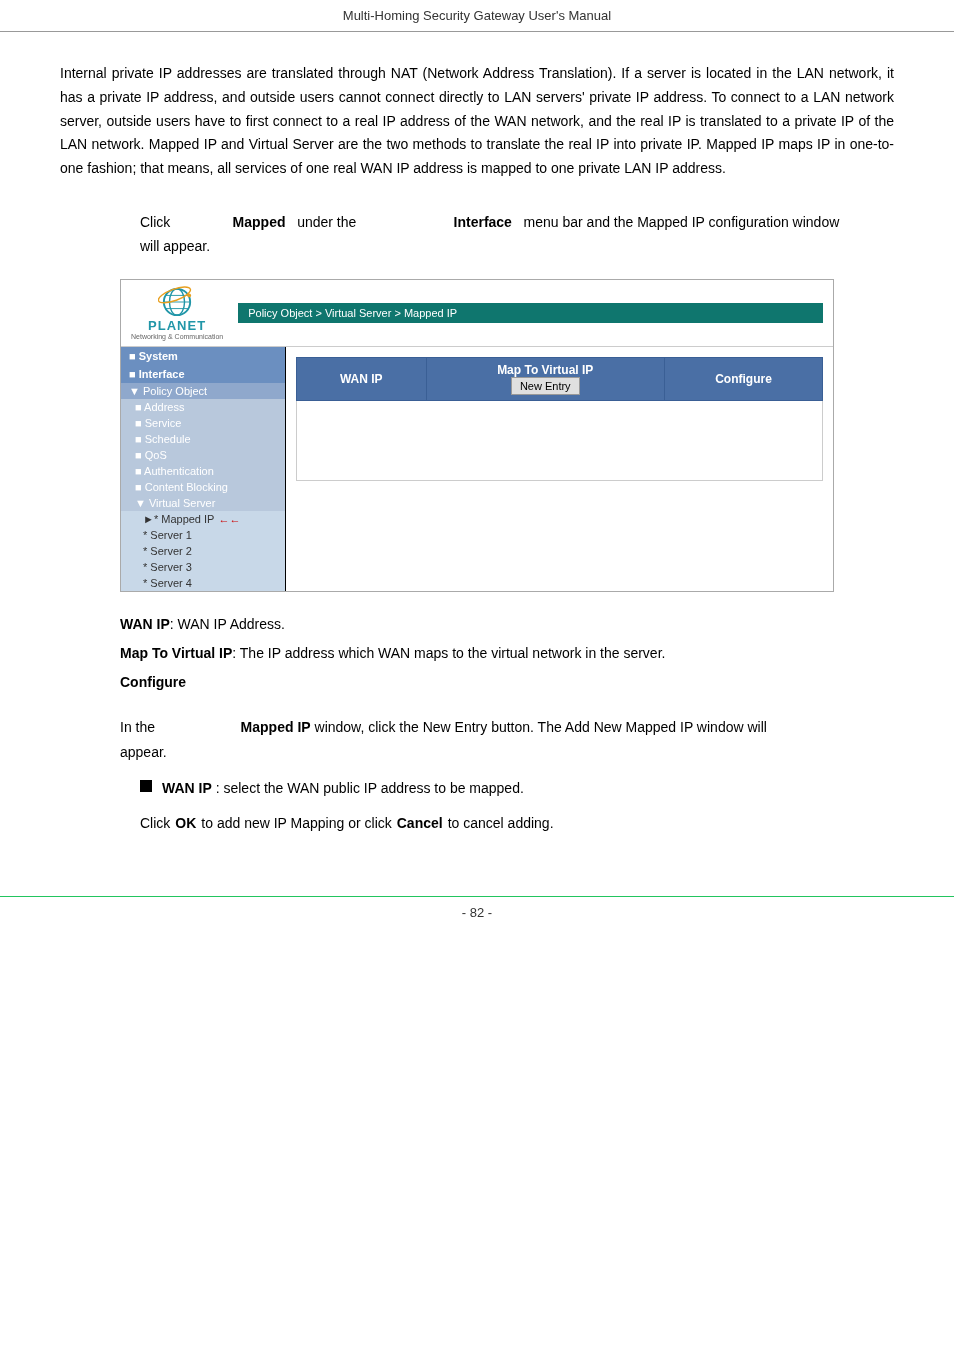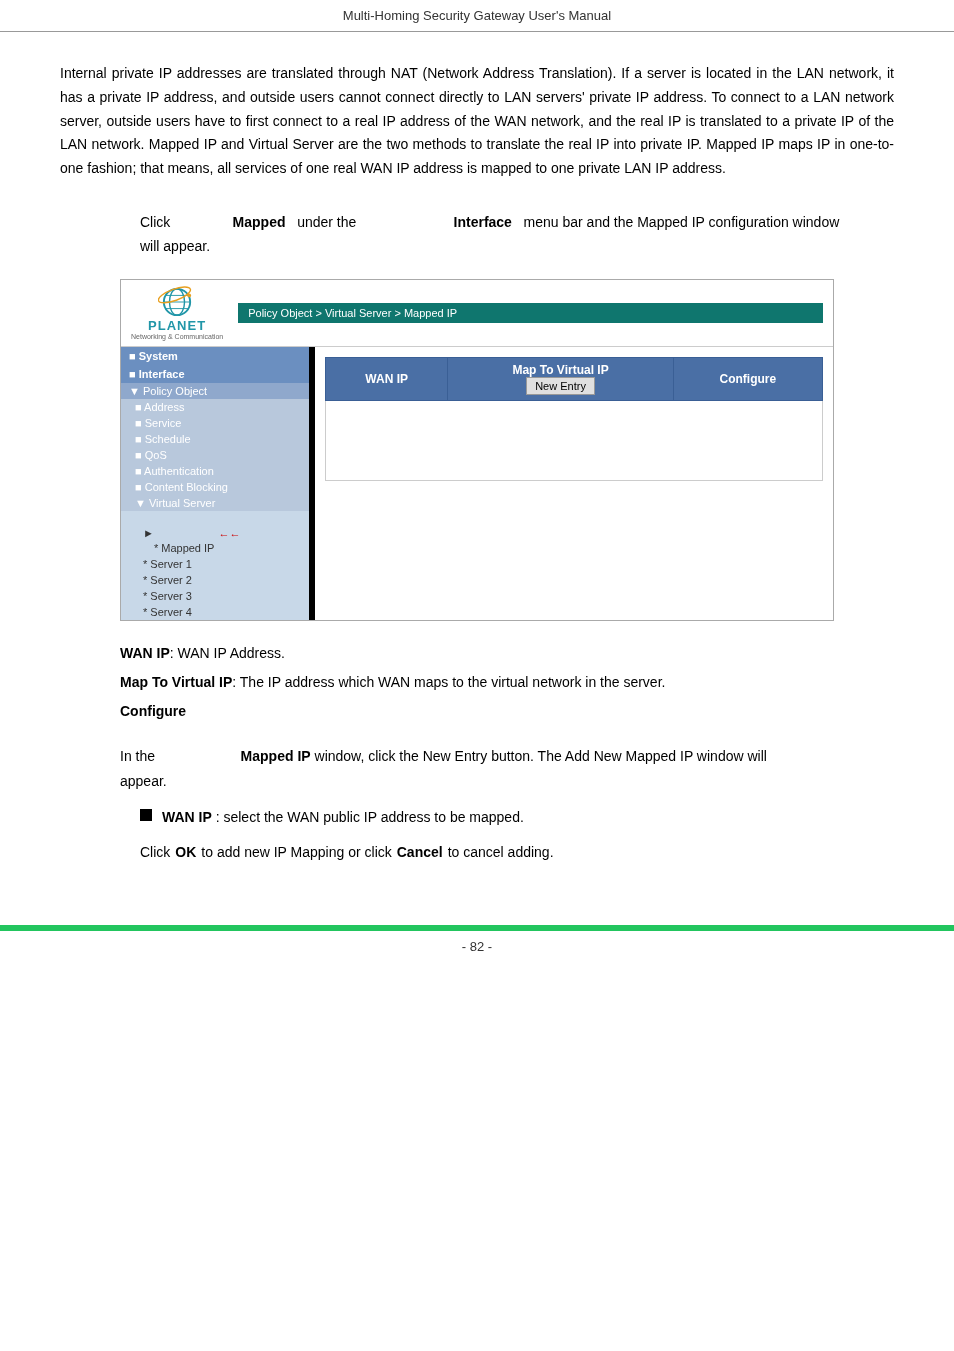--- a/index.html
+++ b/index.html
@@ -74,23 +74,23 @@
       flex: 1;
     }
 
     
     .screenshot-body {
       display: flex;
     }
 
     
     .sidebar {
-      width: 194px;
+      width: 165px;
       background: #e8e8e8;
-      border-right: 6px solid #000000;
+      border-right: 1px solid #000000;
       font-size: 11px;
     }
 
     .sidebar-item {
       padding: 3px 8px;
       cursor: pointer;
     }
 
     .sidebar-item.section-header {
       background: #6b8fc0;
@@ -199,21 +199,21 @@
       margin: 10px 60px 10px 80px;
       font-size: 14px;
       line-height: 1.8;
       display: flex;
       align-items: center;
       gap: 5px;
     }
 
     
     .page-footer {
-      border-top: 6px solid #22c55e;
+      border-top: 1px solid #22c55e;
       text-align: center;
       padding: 8px;
       font-size: 13px;
       color: #333;
       margin-top: 20px;
     }
 
     
     .globe-svg {
       width: 38px;
@@ -308,21 +308,21 @@
         <div class="sidebar-item sub-item">
           <span>■ </span>
           <span>Content Blocking</span>
         </div>
         <div class="sidebar-item sub-item">
           <span>▼ </span>
           <span>Virtual Server</span>
         </div>
         <div class="sidebar-item sub-sub-item" style="display:flex;align-items:center;">
           <span style="color:#333;">► </span>
-          <span style="color:#333;margin-top:29px;">* Mapped IP</span>
+          <span style="color:#333;">* Mapped IP</span>
           <span class="arrow-red" style="margin-left:4px;">←←</span>
         </div>
         <div class="sidebar-item sub-sub-item">
           <span>* Server 1</span>
         </div>
         <div class="sidebar-item sub-sub-item">
           <span>* Server 2</span>
         </div>
         <div class="sidebar-item sub-sub-item">
           <span>* Server 3</span>

